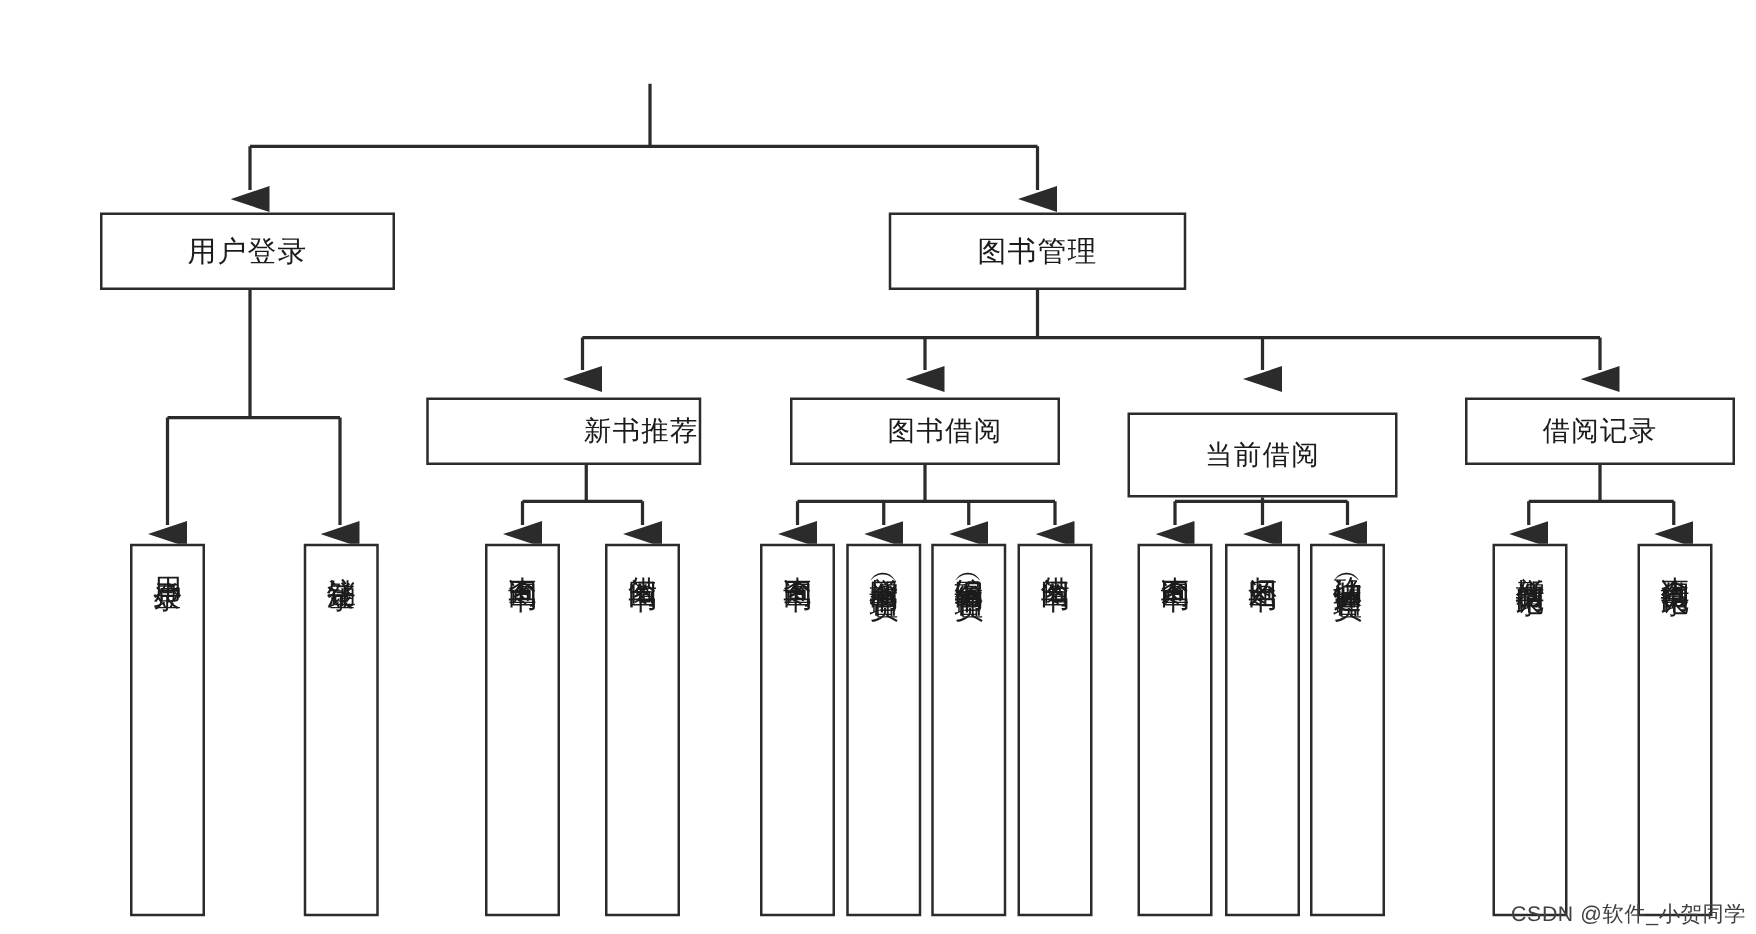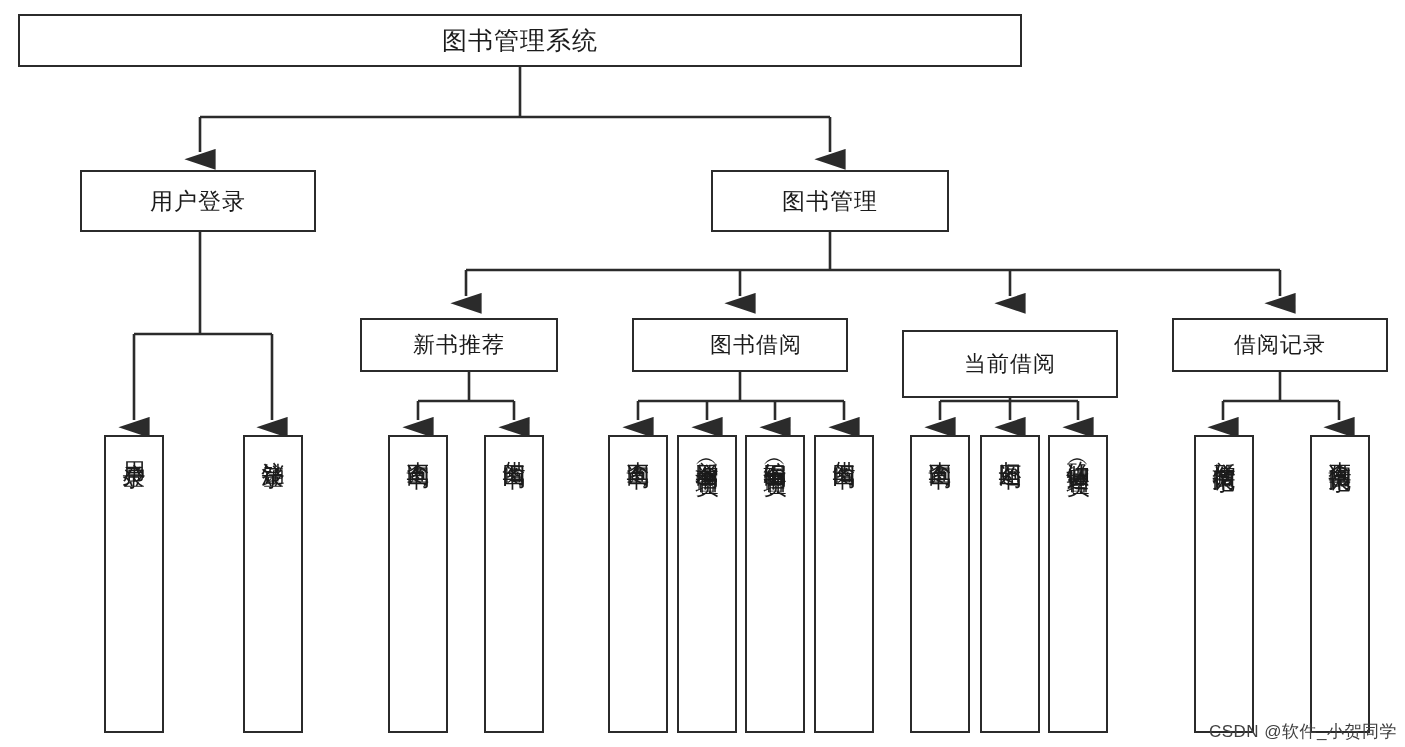--- a/index.html
+++ b/index.html
@@ -123,32 +123,29 @@
       <path d="M1010,401 L1010,420" marker-end="url(#arrow)"></path>
       <path d="M1078,401 L1078,420" marker-end="url(#arrow)"></path>
 
       <path d="M1280,372 L1280,401"></path>
       <path d="M1223,401 L1339,401"></path>
       <path d="M1223,401 L1223,420" marker-end="url(#arrow)"></path>
       <path d="M1339,401 L1339,420" marker-end="url(#arrow)"></path>
     </g>
   </svg>
 
-  <div class="node root" style="left:18px; top:14px; width:1004px; height:53px;">
-    <span class="htext">图书管理系统</span>
-  </div>
 
   <div class="node level2" style="left:80px; top:170px; width:236px; height:62px;">
     <span class="htext">用户登录</span>
   </div>
   <div class="node level2" style="left:711px; top:170px; width:238px; height:62px;">
     <span class="htext">图书管理</span>
   </div>
 
-  <div class="node level3" style="left:360px; top:318px; width:198px; height:54px;">
+  <div class="node level3" style="left:341px; top:318px; width:220px; height:54px;justify-content:flex-end;">
     <span class="htext">新书推荐</span>
   </div>
   <div class="node level3" style="left:632px; top:318px; width:216px; height:54px;padding-left:32px;">
     <span class="htext">图书借阅</span>
   </div>
   <div class="node level3" style="left:902px; top:330px; width:216px; height:68px;">
     <span class="htext">当前借阅</span>
   </div>
   <div class="node level3" style="left:1172px; top:318px; width:216px; height:54px;">
     <span class="htext">借阅记录</span>

